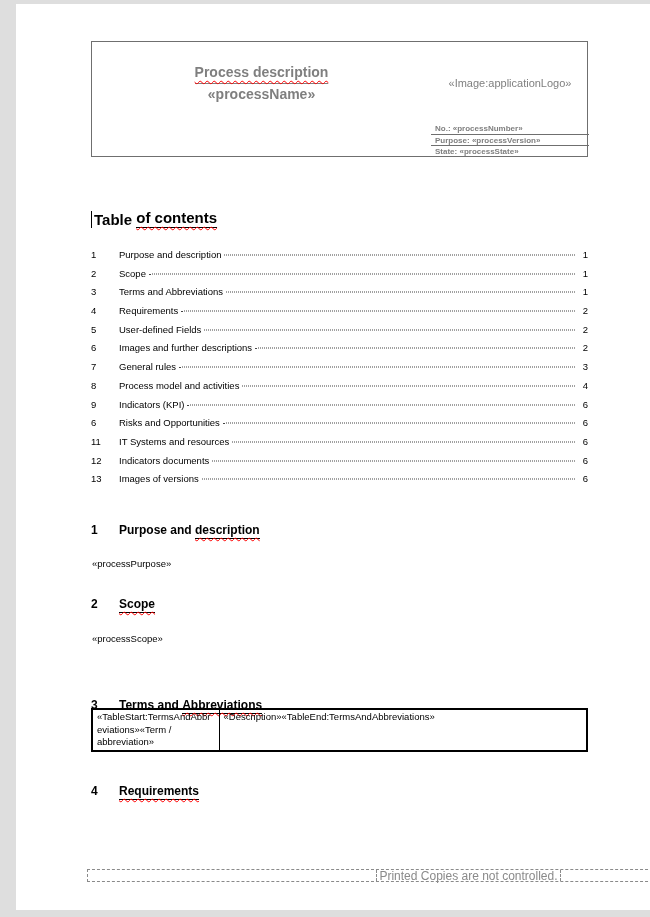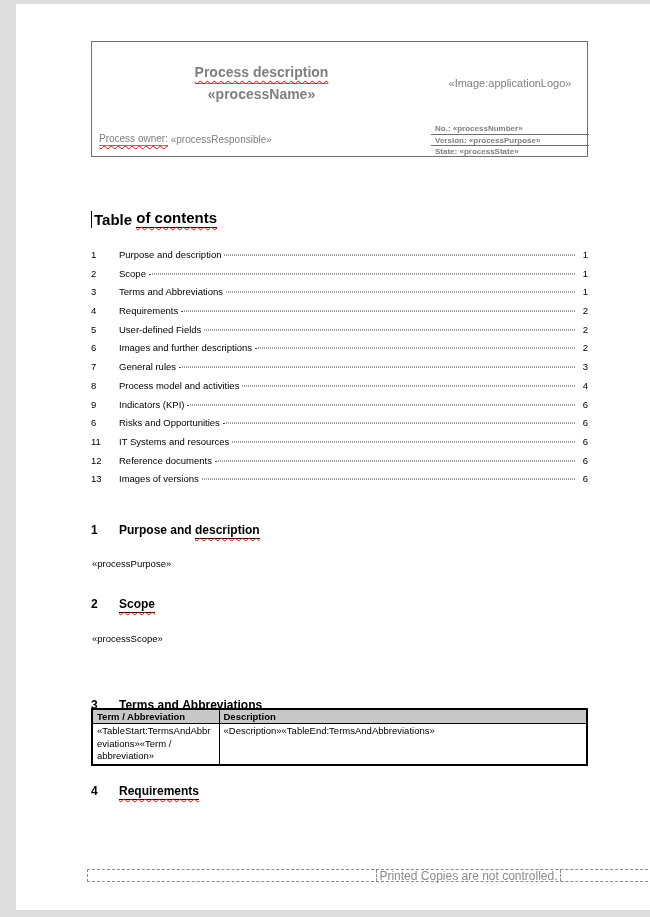--- a/index.html
+++ b/index.html
@@ -108,26 +108,22 @@
 <div class="page">
 
   <div class="header-table">
     <div class="cell cell-title">
       <span class="mark">Process description</span>
       <span>«processName»</span>
     </div>
     <div class="cell cell-logo">
       <span>«Image:applicationLogo»</span>
     </div>
-    <div class="cell cell-owner">
-      <span class="mark">Process owner:</span>
-        <span style="white-space:pre;"> «processResponsible»</span>
-    </div>
     <div class="cell cell-info">No.: «processNumber»</div>
-    <div class="cell cell-info">Version: «processPurpose»</div>
+    <div class="cell cell-info">Purpose: «processVersion»</div>
     <div class="cell cell-info">State: «processState»</div>
   </div>
 
   <div class="toc-heading">
     <span class="caret"></span>
     <span style="white-space:pre;">Table </span>
     <span class="mark">of contents</span>
   </div>
 
   <div class="toc-list">
@@ -192,21 +188,21 @@
         <span class="toc-page">6</span>
       </div>
     <div class="toc-row">
         <span class="toc-num">11</span>
         <span class="toc-label">IT Systems and resources</span>
         <span class="dots"></span>
         <span class="toc-page">6</span>
       </div>
     <div class="toc-row">
         <span class="toc-num">12</span>
-        <span class="toc-label">Reference documents</span>
+        <span class="toc-label">Indicators documents</span>
         <span class="dots"></span>
         <span class="toc-page">6</span>
       </div>
     <div class="toc-row">
         <span class="toc-num">13</span>
         <span class="toc-label">Images of versions</span>
         <span class="dots"></span>
         <span class="toc-page">6</span>
       </div>
   </div>
@@ -226,24 +222,20 @@
   <div class="sec-body" style="top:629px;">«processScope»</div>
 
   <div class="sec-heading" style="top:666px;">
     <span class="sec-num">3</span>
     <span style="white-space:pre;margin-top:28px;">Terms and </span>
     <span class="mark">Abbreviations</span>
   </div>
 
   <table class="terms-table">
     <tbody>
-        <tr>
-      <th class="col-term">Term / Abbreviation</th>
-      <th>Description</th>
-    </tr>
     <tr>
       <td class="col-term">«TableStart:TermsAndAbbreviations»«Term / abbreviation»</td>
       <td>«Description»«TableEnd:TermsAndAbbreviations»</td>
     </tr>
   </tbody>
     </table>
 
   <div class="sec-heading" style="top:780px;">
     <span class="sec-num">4</span>
     <span style="white-space:pre;"></span>

